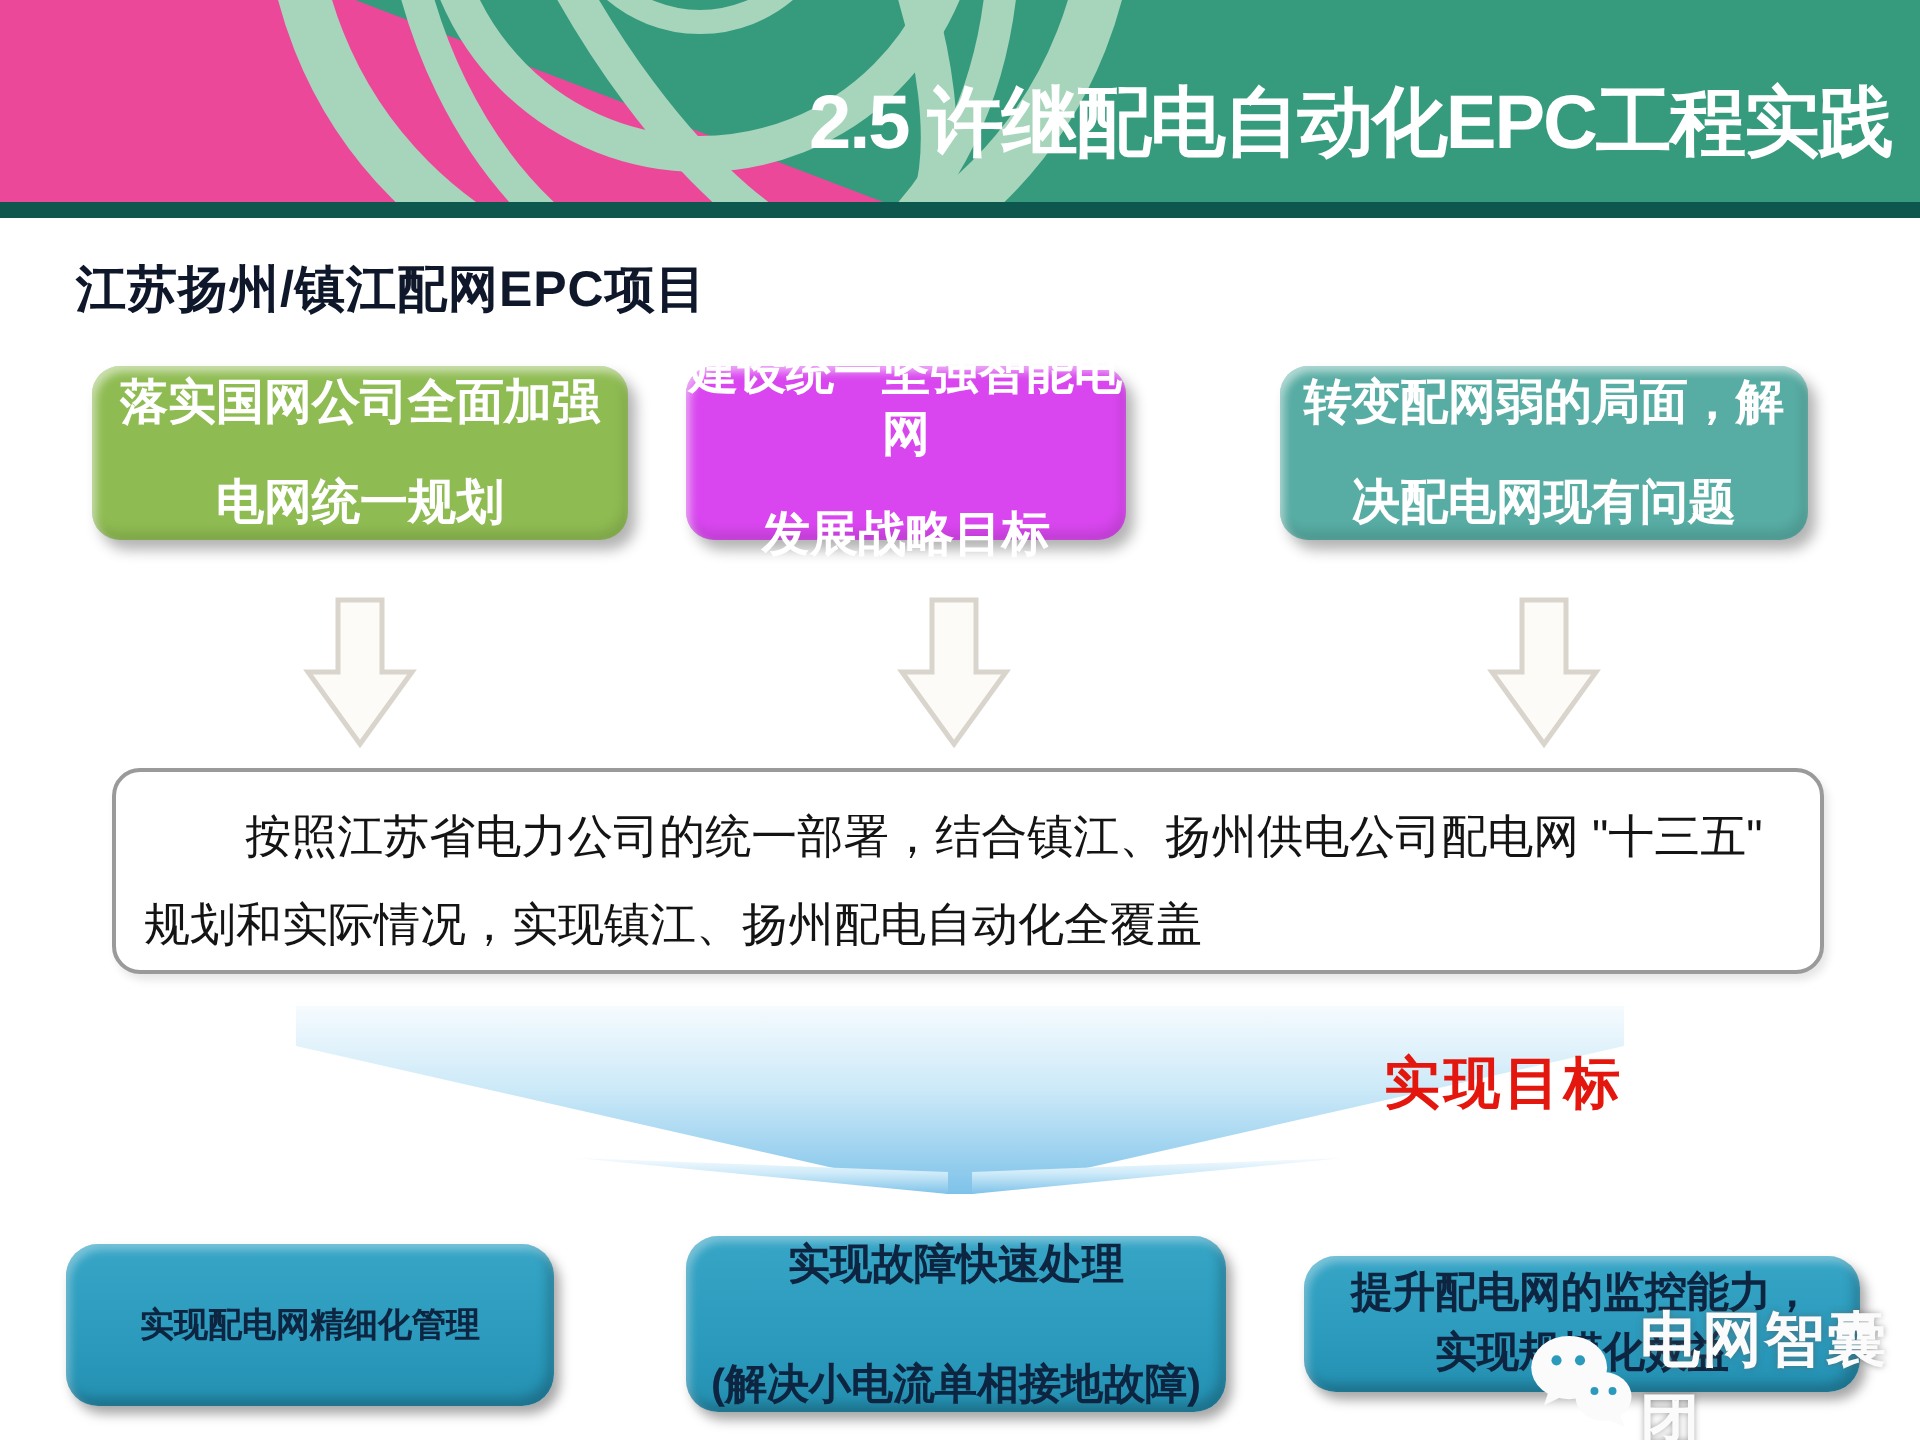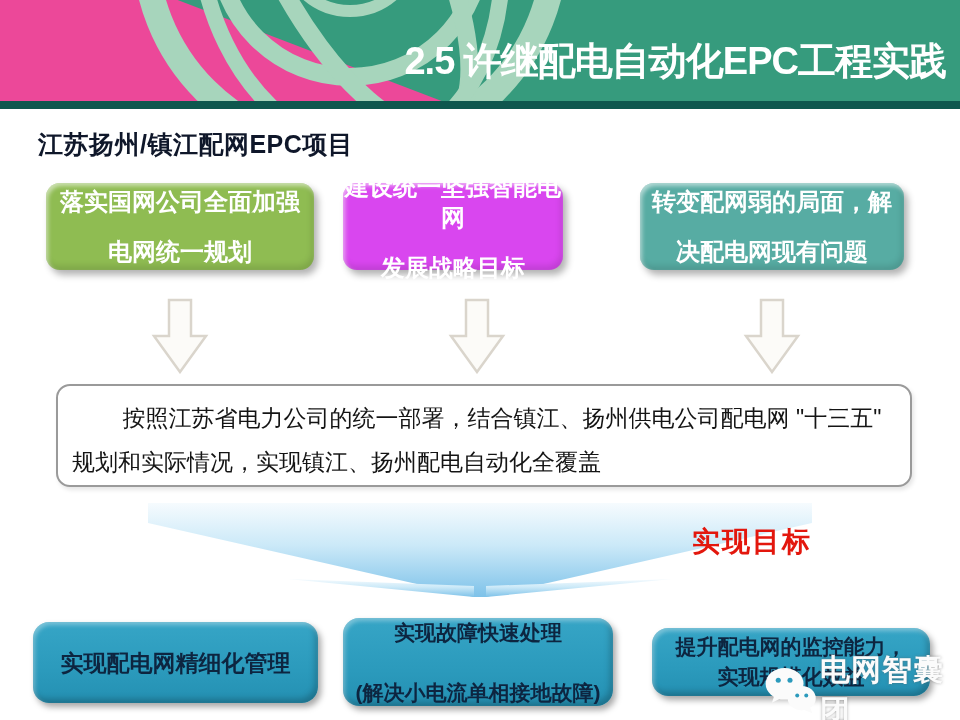--- a/index.html
+++ b/index.html
@@ -60,21 +60,21 @@
   
   .bbox{
     position:absolute;border-radius:16px;
     display:flex;flex-direction:column;justify-content:center;align-items:center;
     background:linear-gradient(180deg,#36A5C6 0%,#2B9ABC 60%,#2490B2 100%);
     color:#0D2540;font-weight:bold;text-align:center;
     box-shadow:3px 4px 6px rgba(0,0,0,0.35),
                inset 2px 3px 4px rgba(255,255,255,0.35),
                inset -3px -4px 6px rgba(0,0,0,0.22);
   }
-  .bbox1{left:33px;top:622px;width:285px;height:81px;font-size:23px;line-height:28px;}
+  .bbox1{left:33px;top:622px;width:244px;height:81px;font-size:17px;line-height:28px;}
   .bbox2{left:343px;top:618px;width:270px;height:88px;font-size:21px;line-height:31px;gap:29px;}
   .bbox3{left:652px;top:628px;width:278px;height:68px;font-size:21px;line-height:30px;}
   
   .watermark{
     position:absolute;left:762px;top:650px;display:flex;align-items:center;
   }
   .wm-text{
     font-size:30px;font-weight:bold;color:#FBFBFB;letter-spacing:1px;
     text-shadow:0 0 3px rgba(90,90,90,0.55);margin-left:2px;
   }

